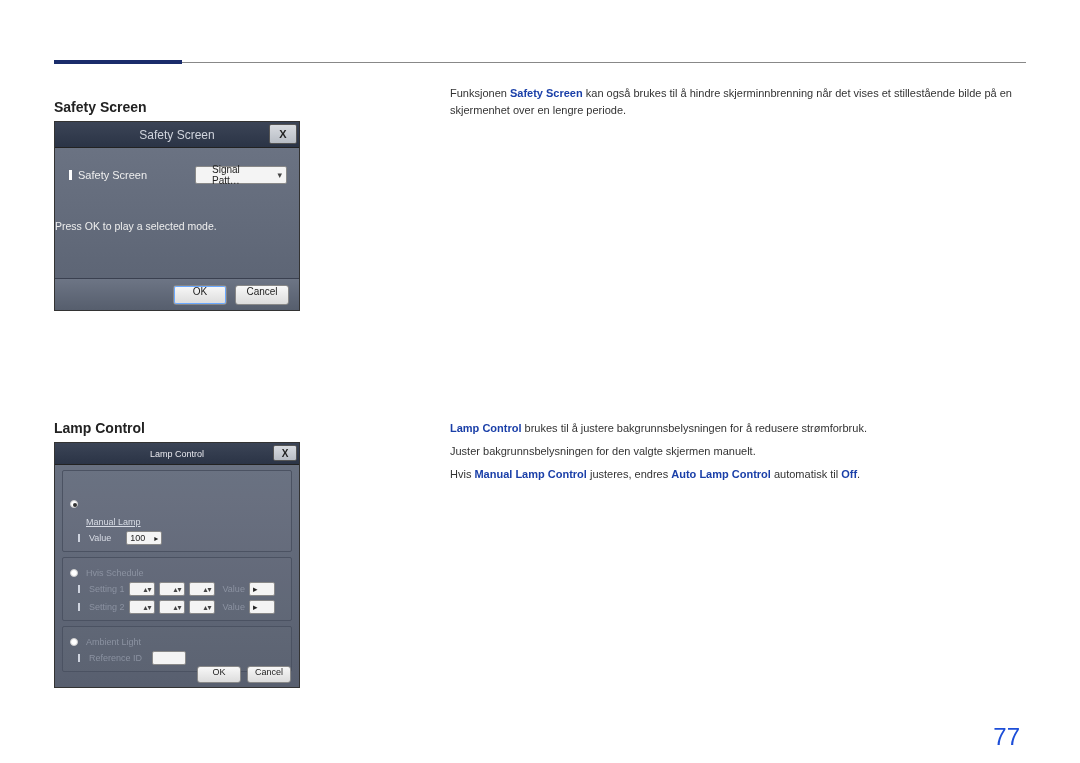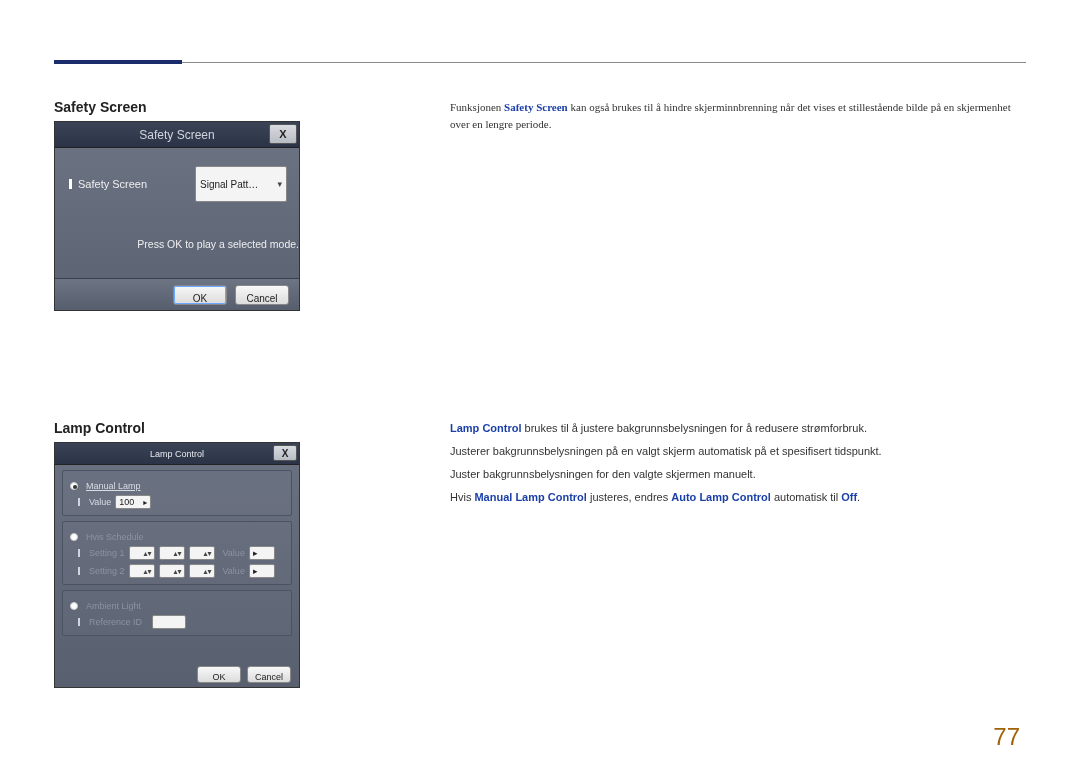--- a/index.html
+++ b/index.html
@@ -1,45 +1,45 @@
 <!DOCTYPE html>
 <html><head>
 <meta charset="utf-8">
 <style>
   * { box-sizing: border-box; margin: 0; padding: 0; }
   body { font-family: Arial, Helvetica, sans-serif; background: #fff; width: 1080px; height: 763px; position: relative; }
   .topbar { position: absolute; top: 62px; left: 54px; right: 54px; height: 1px; background: #888; }
   .topbar-accent { position: absolute; top: 60px; left: 54px; width: 128px; height: 4px; background: #1a2c6b; }
-  .page-num { position: absolute; bottom: 12px; right: 60px; font-size: 24px; color: #a16207; font-weight: 300; }
+  .page-num { position: absolute; bottom: 12px; right: 60px; font-size: 24px; color: #1d4ed8; font-weight: 300; }
 
   .section-title { font-size: 14px; font-weight: bold; color: #222; }
   .s1-title { position: absolute; top: 99px; left: 54px; }
   .s2-title { position: absolute; top: 420px; left: 54px; }
 
   .body-text { font-size: 11px; color: #333; line-height: 1.55; }
   .emph { color: #1a3fa8; font-weight: bold; }
-  .s1-body { position: absolute; top: 99px; left: 450px; right: 54px; font-family: Liberation Serif, serif; }
+  .s1-body { position: absolute; top: 85px; left: 450px; right: 54px; }
   .s2-body { position: absolute; top: 420px; left: 450px; right: 68px; }
   .s2-body p { margin-bottom: 6px; }
   .bullet { padding-left: 22px; position: relative; }
   .bullet::before { content: "•"; position: absolute; left: 8px; }
 
   
   .ss1 { position: absolute; top: 121px; left: 54px; width: 246px; height: 190px; border: 1px solid #333; background: linear-gradient(#6d7585, #5a6272); font-size: 11px; color: #eee; }
   .ss1-head { height: 26px; background: linear-gradient(#3b4456, #2b3446); display: flex; align-items: center; justify-content: center; position: relative; border-bottom: 1px solid #222; }
   .ss1-head-title { font-size: 12px; color: #d0d4dd;}
   .ss-close { position: absolute; right: 2px; top: 2px; width: 28px; height: 20px; background: linear-gradient(#d8dbe0,#b8bdc5); border:1px solid #555; color:#222; display:flex; align-items:center; justify-content:center; font-weight:bold; border-radius:2px; }
   .ss1-body-row { display: flex; align-items: center; padding: 18px 12px 4px 14px; }
   .ss1-label { font-size: 11px; color: #eee; }
   .ss1-marker { display:inline-block; width:3px; height:10px; background:#fff; margin-right:6px; vertical-align:middle;}
-  .ss1-select { margin-left: auto; background: #f4f4f4; color:#222; border:1px solid #888; height:36px; width:92px; font-size:10px; display:flex; align-items:center; padding:0 4px; position:relative; border-radius:2px;}
+  .ss1-select { margin-left: auto; background: #f4f4f4; color:#222; border:1px solid #888; height:18px; width:92px; font-size:10px; display:flex; align-items:center; padding:0 16px; position:relative; border-radius:2px;}
   .ss1-select::after { content:"▾"; position:absolute; right:4px; font-size:9px; color:#444;}
-  .ss1-msg { text-align: right; font-size: 10.5px; color: #eee; margin-top: 32px; }
+  .ss1-msg { text-align: left; font-size: 10.5px; color: #eee; margin-top: 32px; }
   .ss1-foot { position:absolute; bottom:0; left:0; right:0; height:32px; background:linear-gradient(#6d7585,#565e6d); display:flex; justify-content:flex-end; align-items:center; gap:8px; padding-right:10px; border-top:1px solid #3a4050;}
-  .ss-btn { background:linear-gradient(#f8f8f8,#dcdcdc); border:1px solid #888; color:#222; font-size:10px; width:54px; height:20px; display:flex; align-items:flex-end; justify-content:center; border-radius:3px;}
+  .ss-btn { background:linear-gradient(#f8f8f8,#dcdcdc); border:1px solid #888; color:#222; font-size:10px; width:54px; height:20px; display:flex; align-items:flex-start; justify-content:center; border-radius:3px;}
   .ss-btn.primary { box-shadow:0 0 0 1px #6aa8ff inset;}
 
   
   .ss2 { position: absolute; top: 442px; left: 54px; width: 246px; height: 246px; border:1px solid #333; background: linear-gradient(#6a7282,#585f6f); font-size:9px; color:#e8e8ee;}
   .ss2-head { height:22px; background:linear-gradient(#3b4456,#2b3446); display:flex; align-items:center; justify-content:center; position:relative; border-bottom:1px solid #222;}
   .ss2 .ss-close { width:24px; height:16px; font-size:10px;}
   .ss2-group { border:1px solid #4b5262; margin:5px 7px 0 7px; padding:6px 7px; border-radius:2px; position:relative; background:rgba(255,255,255,0.02);}
   .ss2-radio { width:8px; height:8px; border-radius:50%; border:1px solid #ccc; display:inline-block; margin-right:4px; vertical-align:middle; background:#fff;}
   .ss2-radio.on::after { content:""; display:block; width:4px; height:4px; background:#333; border-radius:50%; margin:2px;}
   .ss2-row { display:flex; align-items:center; gap:4px; margin-top:4px;}
@@ -85,42 +85,41 @@
       </div>
     <div class="ss-btn">
         <span>Cancel</span>
       </div>
   </div>
 </div>
 
 <div class="section-title s2-title">Lamp Control</div>
 <div class="body-text s2-body">
   <p><span class="emph">Lamp Control</span><span> brukes til å justere bakgrunnsbelysningen for å redusere strømforbruk.</span></p>
-  <p>Justerer bakgrunnsbelysningen på en valgt skjerm automatisk på et spesifisert tidspunkt.</p>
   <p>Juster bakgrunnsbelysningen for den valgte skjermen manuelt.</p>
   <p><span>Hvis </span><span class="emph">Manual Lamp Control</span><span> justeres, endres </span><span class="emph">Auto Lamp Control</span><span> automatisk til </span><span class="emph">Off</span><span>.</span></p>
 </div>
 
 <div class="ss2">
   <div class="ss2-head">
     <span>Lamp Control</span>
     <div class="ss-close">
         <span>X</span>
       </div>
   </div>
 
   <div class="ss2-group">
     <div class="ss2-row">
         <span class="ss2-radio on"></span>
-        <span class="ss2-label" style="text-decoration:underline;">Manual Lamp</span>
+        <span class="ss2-label" style="text-decoration:underline;margin-top:36px;">Manual Lamp</span>
       </div>
     <div class="ss2-row" style="padding-left:8px;">
         <span class="ss2-bar"></span>
         <span class="ss2-label">Value</span>
-        <div class="ss2-num arrow" style="margin-left:0;">
+        <div class="ss2-num arrow" style="margin-left:11px;">
           <span>100</span>
         </div>
       </div>
   </div>
 
   <div class="ss2-group">
     <div class="ss2-row">
         <span class="ss2-radio"></span>
         <span class="ss2-label dim">Hvis Schedule</span>
       </div>

